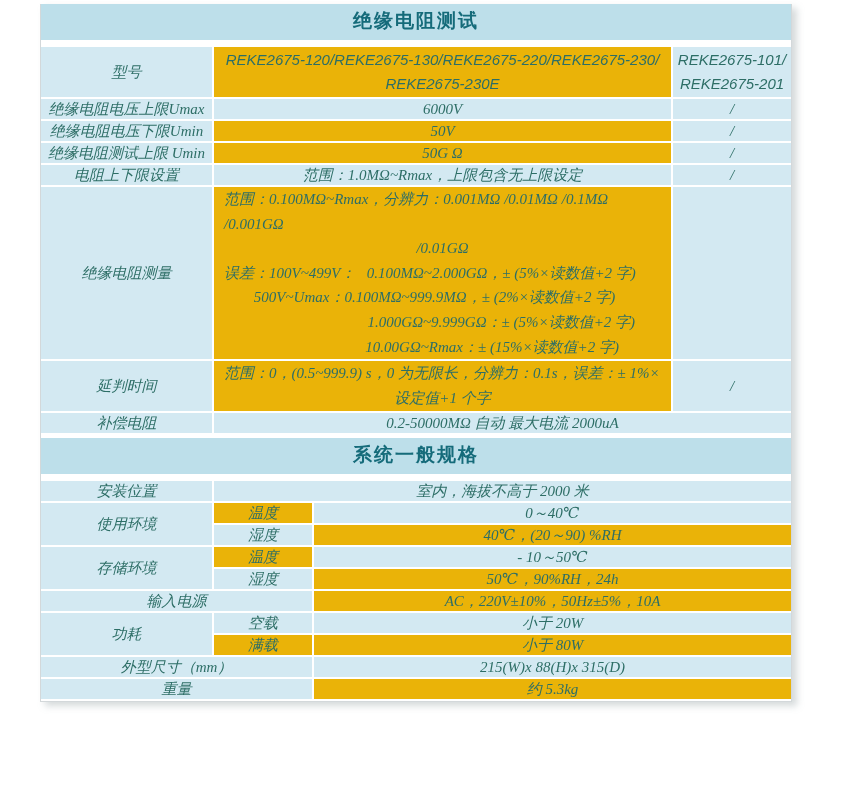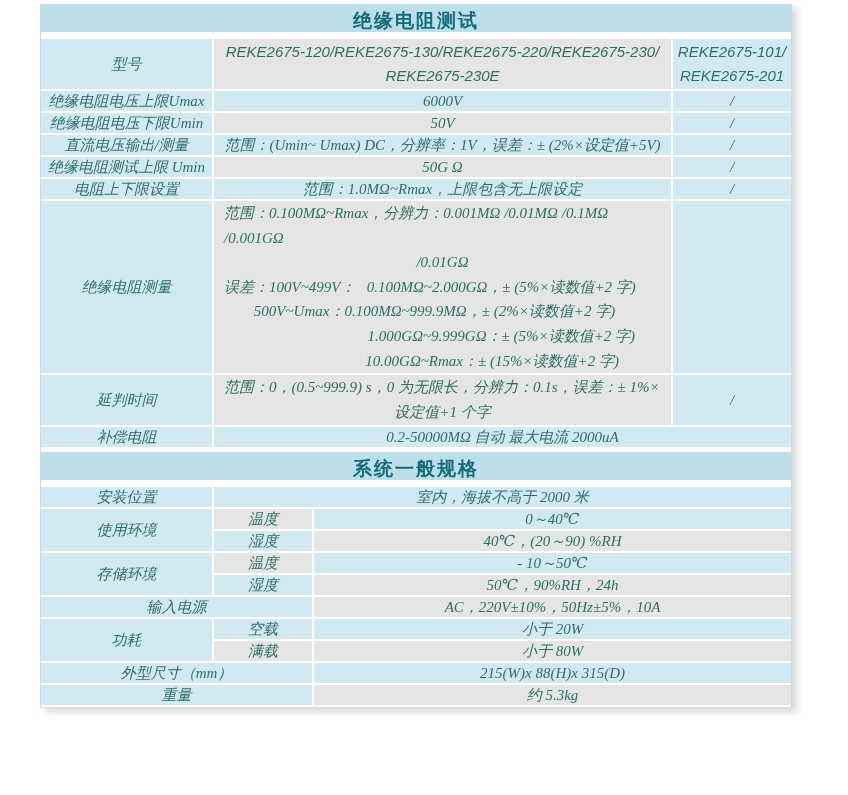--- a/index.html
+++ b/index.html
@@ -12,21 +12,21 @@
   .sheet {
     box-sizing: content-box;
     width: 750px;
     margin: 4px 0 0 40px;
     border-left: 1px solid #d3d8da;
     border-right: 1px solid #d3d8da;
     border-bottom: 1px solid #d3d8da;
     box-shadow: 5px 4px 7px rgba(135,148,153,0.35);
   }
   .band {
-    width: 750px; height: 28px; line-height: 34px;
+    width: 750px; height: 36px; line-height: 34px;
     background: #bddfea;
     text-align: center;
     font-family: "Liberation Sans", "DejaVu Sans", sans-serif;
     font-weight: bold;
     font-size: 19px;
     letter-spacing: 2px;
     color: #156b7a;
   }
   .band1 { margin-bottom: 7px; }
   .band2 { margin-top: 3px; margin-bottom: 7px; }
@@ -45,21 +45,21 @@
     font-size: 15px;
     color: #2d6e66;
     text-align: center;
     padding: 0;
     overflow: hidden;
   }
   table.spec td:last-child { border-right: none; }
   .t1 .c1 { width: 173px; } .t1 .c2 { width: 459px; } .t1 .c3 { width: 118px; }
   .t2 .c1 { width: 173px; } .t2 .c2 { width: 100px; } .t2 .c3 { width: 477px; }
   .blue { background: #d3e9f2; }
-  .wht  { background: #e5e5e5; }
+  .wht  { background: #eab308; }
   .rh26 { height: 22px; }
   .rh52 { height: 52px; }
   .rh150 { height: 150px; margin-top: 23px; }
   .lbl { text-align: left; padding-left: 9px; }
   .vtop { vertical-align: top; padding-top: 5px; }
   .vtop2 { vertical-align: top; padding-top: 3px; }
   .left { text-align: left; padding-left: 10px; }
   .sans {
     font-family: "Liberation Sans", "DejaVu Sans", sans-serif;
     color: #47808e;
@@ -107,25 +107,20 @@
         <td class="blue lbl rh26">绝缘电阻电压上限Umax</td>
         <td class="blue rh26">6000V</td>
         <td class="blue slash rh26">/</td>
       </tr>
       <tr>
         <td class="blue lbl rh26">绝缘电阻电压下限Umin</td>
         <td class="wht rh26">50V</td>
         <td class="blue slash rh26">/</td>
       </tr>
       <tr>
-        <td class="blue lbl rh26">直流电压输出/测量</td>
-        <td class="blue left rh26">范围：(Umin~ Umax) DC，分辨率：1V，误差：± (2%×设定值+5V)</td>
-        <td class="blue slash rh26">/</td>
-      </tr>
-      <tr>
         <td class="blue lbl rh26">绝缘电阻测试上限 Umin</td>
         <td class="wht rh26">50G Ω</td>
         <td class="blue slash rh26">/</td>
       </tr>
       <tr>
         <td class="blue lbl rh26">电阻上下限设置</td>
         <td class="blue rh26">范围：1.0MΩ~Rmax，上限包含无上限设定</td>
         <td class="blue slash rh26">/</td>
       </tr>
       <tr>

